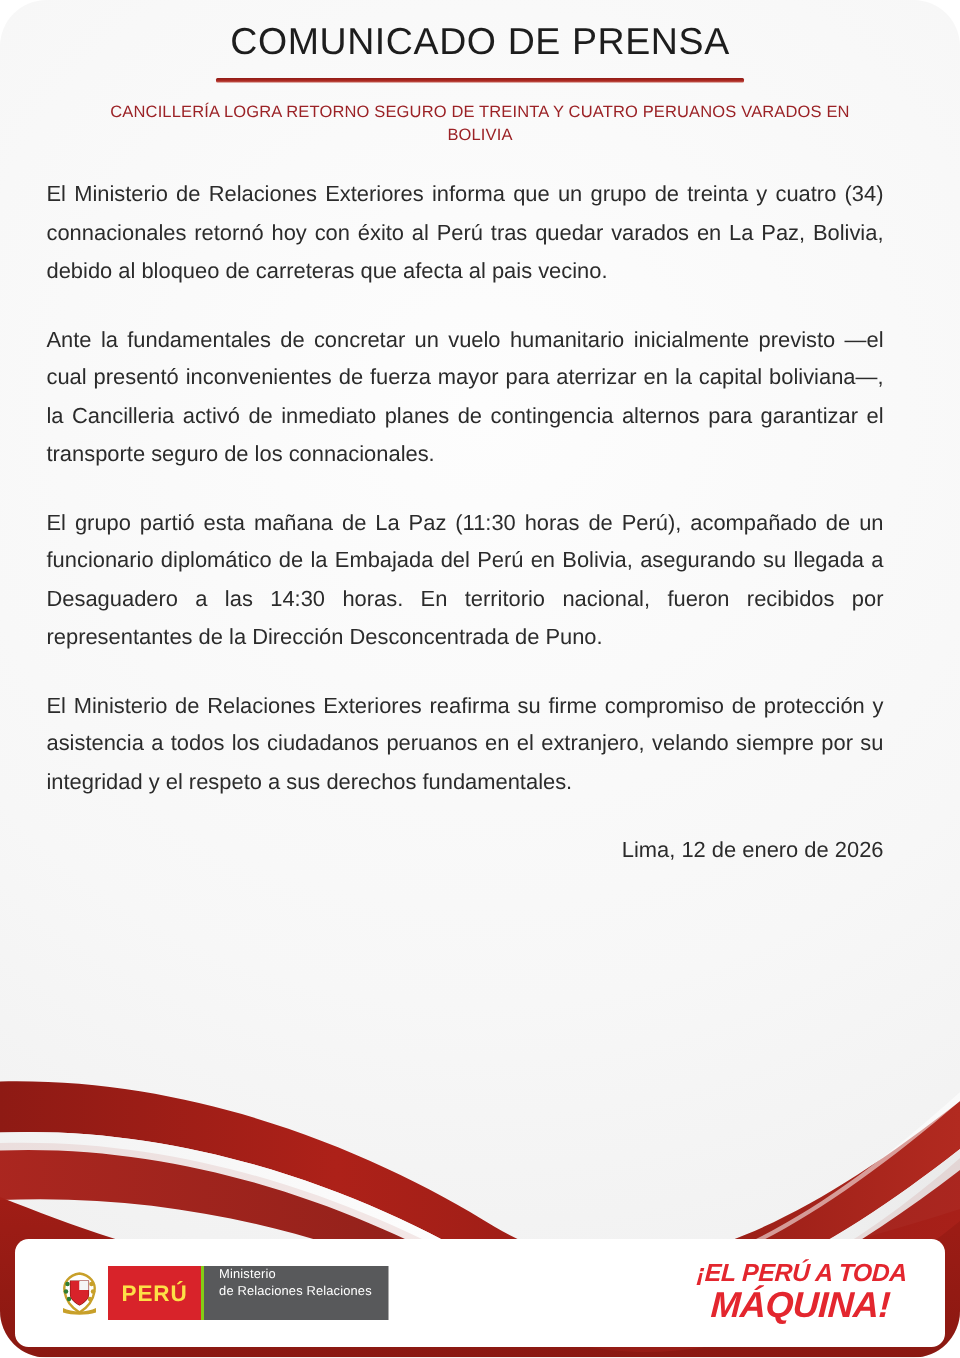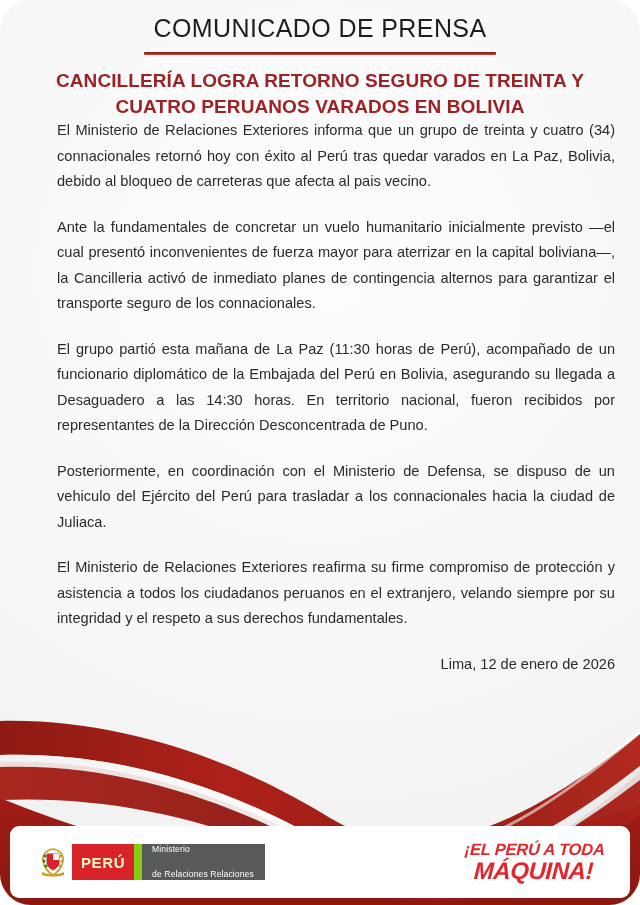--- a/index.html
+++ b/index.html
@@ -45,32 +45,32 @@
     width: 352px;
     height: 3px;
     margin: 9px auto 0;
     background: linear-gradient(to bottom, #8f1d18 0%, #a7241d 50%, #c4594f 100%);
     border-radius: 1px;
   }
 
   .subtitle {
     margin: 13px auto 0;
     width: 530px;
-    font-size: 19px;
-    font-weight: bold;
+    font-size: 11px;
+    font-weight: normal;
     color: #9b2226;
     line-height: 1.38;
     letter-spacing: 0.1px;
   }
 
   
   .body-copy {
     position: absolute;
     top: 118px;
-    left: 57px;
+    left: 31px;
     width: 558px;
   }
 
   .para {
     font-size: 14.6px;
     line-height: 25.5px;
     color: #2b2b2b;
     text-align: justify;
     margin-bottom: 20px;
   }
@@ -120,37 +120,37 @@
     width: 30px;
     display: flex;
     align-items: center;
     justify-content: center;
     margin-right: 4px;
   }
   .crest svg { display: block; }
 
   .peru-box {
     background: #d8232a;
-    color: #fef9c3;
+    color: #fde047;
     display: flex;
     align-items: center;
     padding: 16px 9px;
     font-size: 15px;
     font-weight: bold;
     letter-spacing: 0.6px;
   }
 
   .ministry-box {
     background: #58595b;
     color: #ffffff;
     display: flex;
     flex-direction: column;
-    justify-content: space-between;
+    justify-content: flex-start;
     padding: 0 11px 0 10px;
-    border-left: 8px solid #84cc16;
+    border-left: 2px solid #84cc16;
   }
   .ministry-line {
     font-size: 8.6px;
     line-height: 11px;
     letter-spacing: 0.1px;
     white-space: nowrap;
   }
 
   
   .slogan {
@@ -179,21 +179,20 @@
   <div class="header">
     <h1 class="main-title">COMUNICADO DE PRENSA</h1>
     <div class="title-rule"></div>
     <h2 class="subtitle">CANCILLERÍA LOGRA RETORNO SEGURO DE TREINTA Y CUATRO PERUANOS VARADOS EN BOLIVIA</h2>
   </div>
 
   <div class="body-copy">
     <p class="para">El Ministerio de Relaciones Exteriores informa que un grupo de treinta y cuatro (34) connacionales retornó hoy con éxito al Perú tras quedar varados en La Paz, Bolivia, debido al bloqueo de carreteras que afecta al pais vecino.</p>
     <p class="para">Ante la fundamentales de concretar un vuelo humanitario inicialmente previsto —el cual presentó inconvenientes de fuerza mayor para aterrizar en la capital boliviana—, la Cancilleria activó de inmediato planes de contingencia alternos para garantizar el transporte seguro de los connacionales.</p>
     <p class="para">El grupo partió esta mañana de La Paz (11:30 horas de Perú), acompañado de un funcionario diplomático de la Embajada del Perú en Bolivia, asegurando su llegada a Desaguadero a las 14:30 horas. En territorio nacional, fueron recibidos por representantes de la Dirección Desconcentrada de Puno.</p>
-    <p class="para">Posteriormente, en coordinación con el Ministerio de Defensa, se dispuso de un vehiculo del Ejército del Perú para trasladar a los connacionales hacia la ciudad de Juliaca.</p>
     <p class="para">El Ministerio de Relaciones Exteriores reafirma su firme compromiso de protección y asistencia a todos los ciudadanos peruanos en el extranjero, velando siempre por su integridad y el respeto a sus derechos fundamentales.</p>
     <p class="dateline">Lima, 12 de enero de 2026</p>
   </div>
 
   <div class="ribbon">
     <svg viewBox="0 0 640 195" preserveAspectRatio="none" xmlns="http://www.w3.org/2000/svg">
       <defs>
         <linearGradient id="gRedA" x1="0" y1="0" x2="1" y2="0">
           <stop offset="0%" stop-color="#8e1a14"></stop>
           <stop offset="35%" stop-color="#ad2119"></stop>

